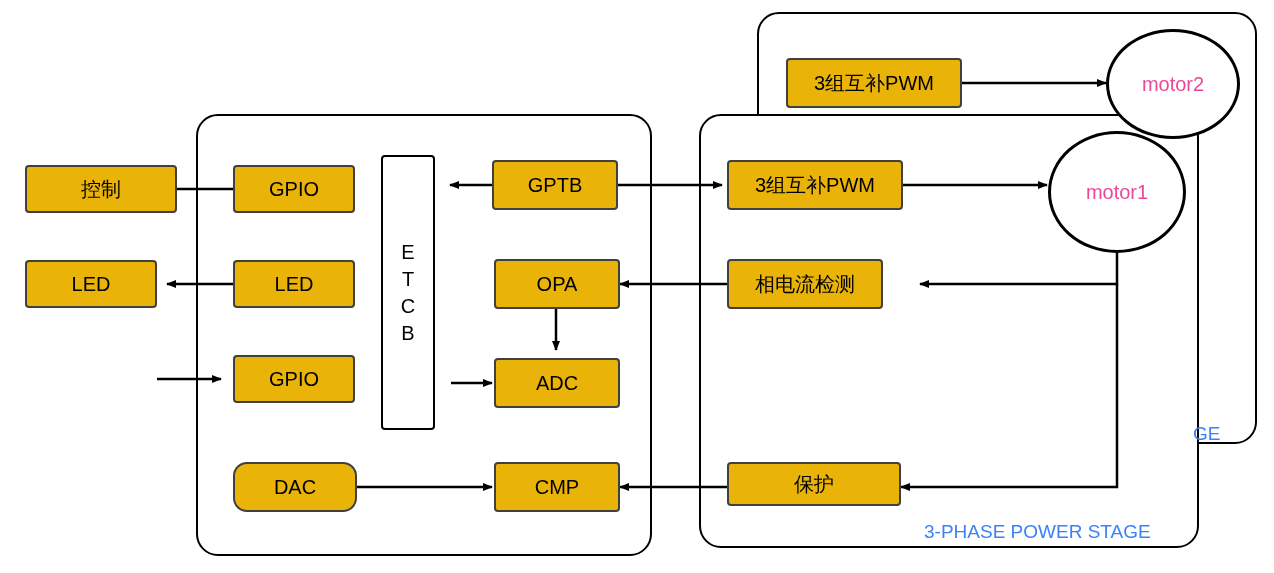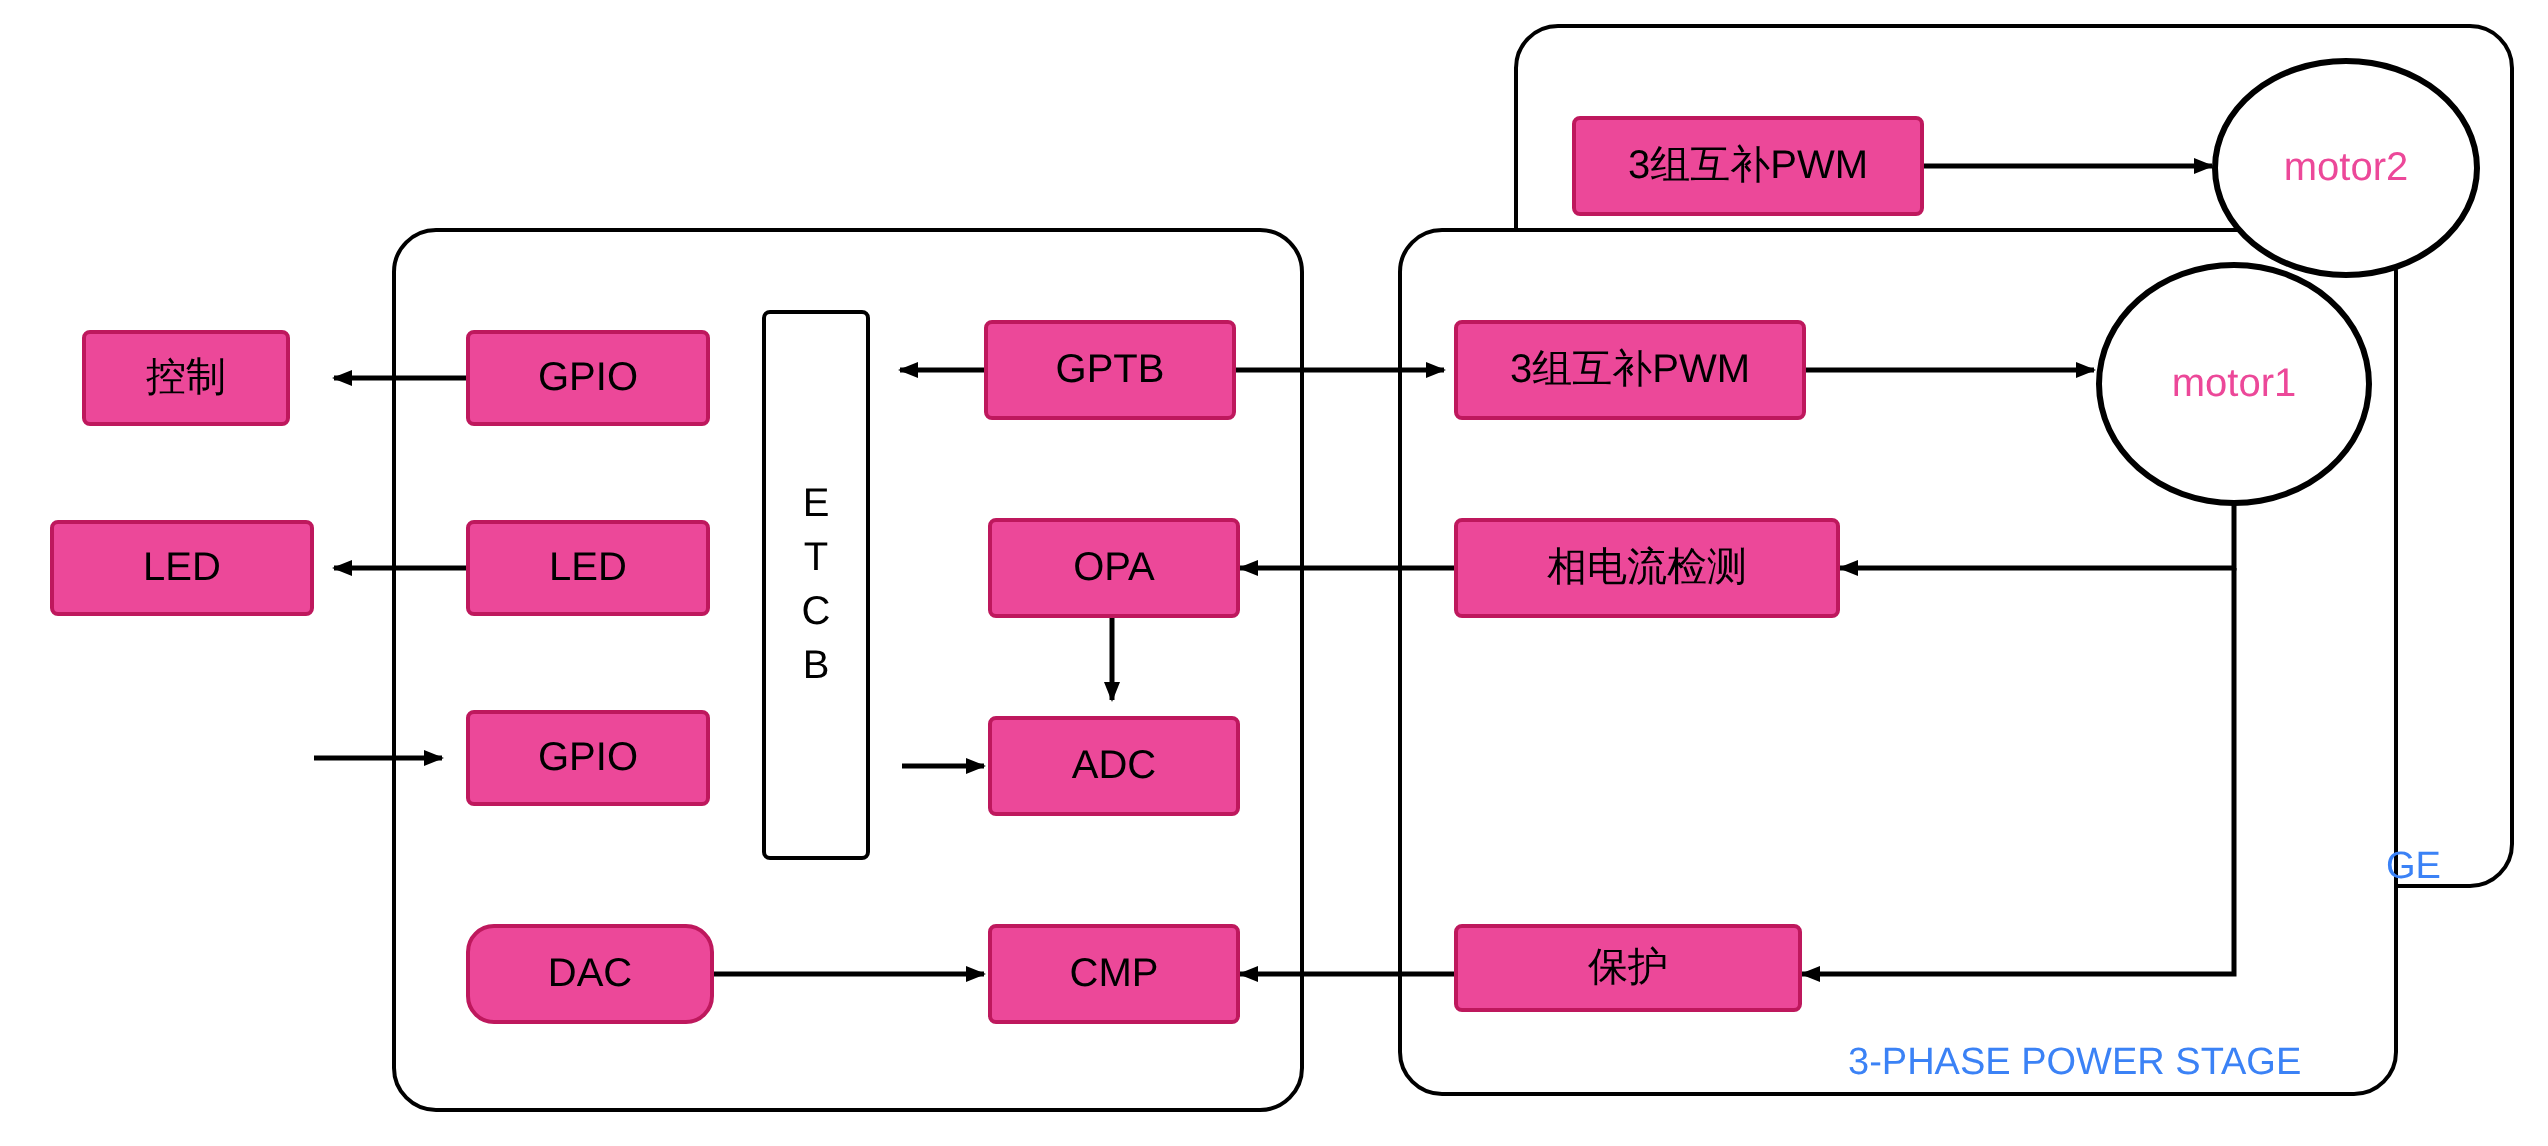--- a/index.html
+++ b/index.html
@@ -13,22 +13,22 @@
   #canvas {
     position: relative;
     width: 1274px;
     height: 573px;
     background: #ffffff;
     overflow: hidden;
   }
   .box {
     position: absolute;
     box-sizing: border-box;
-    border: 2px solid #be185d;
-    background: #ec4899;
+    border: 2px solid #404040;
+    background: #eab308;
     border-radius: 4px;
     display: flex;
     align-items: center;
     justify-content: center;
     font-size: 20px;
     color: #000000;
     text-align: right;
     line-height: 1.2;
   }
   .container {
@@ -121,21 +121,21 @@
       <path d="M1117,252 L1117,284 L920,284" marker-end="url(#arrow)"></path>
 
       <line x1="729" y1="284" x2="620" y2="284" marker-end="url(#arrow)"></line>
 
       <path d="M1117,284 L1117,487 L901,487" marker-end="url(#arrow)"></path>
 
       <line x1="729" y1="487" x2="620" y2="487" marker-end="url(#arrow)"></line>
     </g>
   </svg>
 
-  <div class="box" style="left:41px; top:165px; width:104px; height:48px;">
+  <div class="box" style="left:25px; top:165px; width:152px; height:48px;">
     <span>控制</span>
   </div>
   <div class="box" style="left:25px; top:260px; width:132px; height:48px;">
     <span>LED</span>
   </div>
 
   <div class="box" style="left:233px; top:165px; width:122px; height:48px;">
     <span>GPIO</span>
   </div>
   <div class="box" style="left:233px; top:260px; width:122px; height:48px;">
@@ -167,21 +167,21 @@
   <div class="box" style="left:494px; top:462px; width:126px; height:50px;">
     <span>CMP</span>
   </div>
 
   <div class="box" style="left:786px; top:58px; width:176px; height:50px;">
     <span>3组互补PWM</span>
   </div>
   <div class="box" style="left:727px; top:160px; width:176px; height:50px;">
     <span>3组互补PWM</span>
   </div>
-  <div class="box" style="left:727px; top:259px; width:193px; height:50px;">
+  <div class="box" style="left:727px; top:259px; width:156px; height:50px;">
     <span>相电流检测</span>
   </div>
   <div class="box" style="left:727px; top:462px; width:174px; height:44px;">
     <span>保护</span>
   </div>
 
   <div class="circle" style="left:1106px; top:29px; width:134px; height:110px;">
     <span>motor2</span>
   </div>
   <div class="circle" style="left:1048px; top:131px; width:138px; height:122px;">

